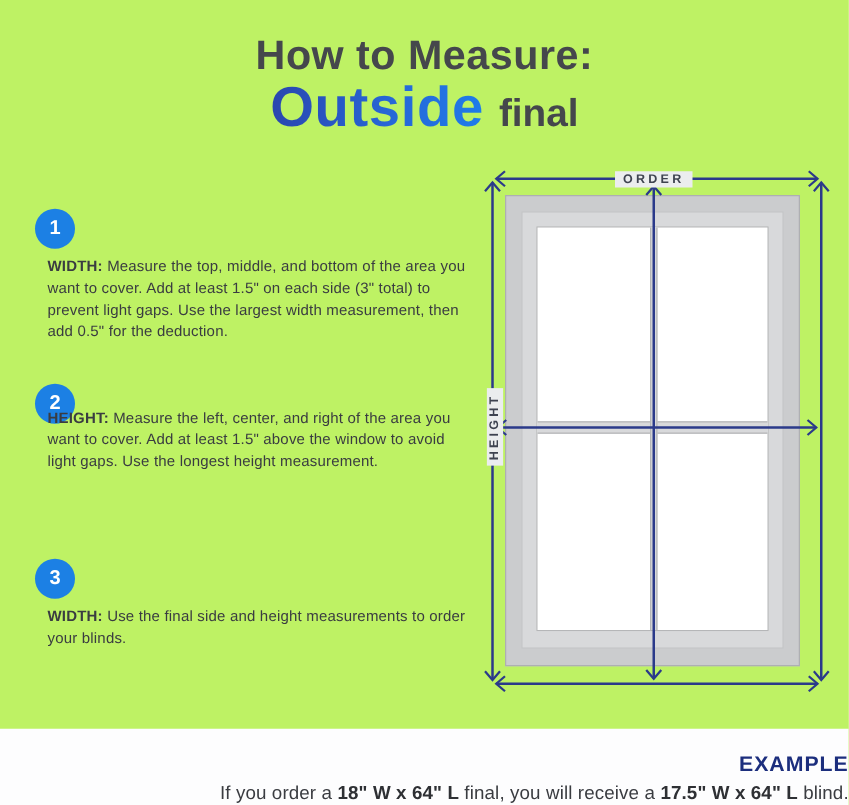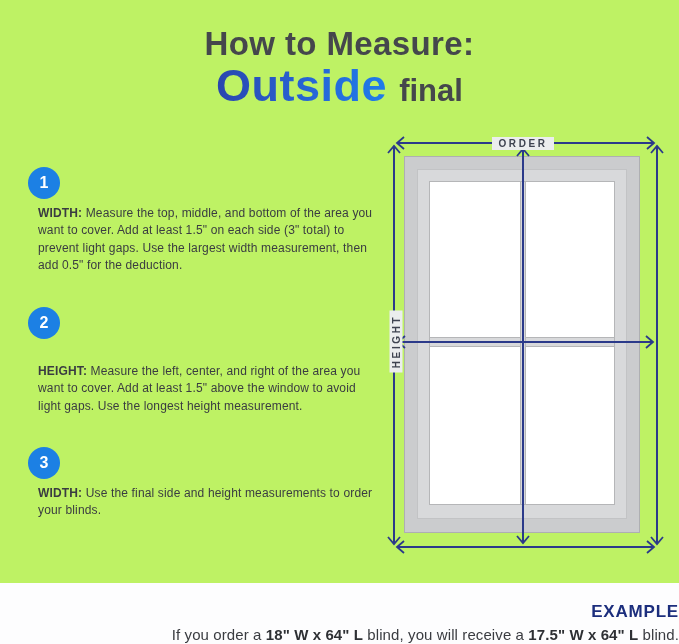--- a/index.html
+++ b/index.html
@@ -30,21 +30,21 @@
   .step-badge{
     position:absolute;left:28px;width:32px;height:32px;border-radius:50%;
     background:#1c80e4;color:#ffffff;font-size:16px;font-weight:700;
     display:flex;align-items:center;justify-content:center;
   }
   .badge-1{top:167px;} .badge-2{top:307px;} .badge-3{top:447px;}
   .step-text{
     position:absolute;left:38px;width:338px;
     font-size:12px;line-height:17.3px;color:#3a3c41;letter-spacing:0.15px;
   }
-  .text-1{top:205px;} .text-2{top:363px;} .text-3{top:485px;}
+  .text-1{top:205px;} .text-2{top:326px;} .text-3{top:485px;}
   .step-label{font-weight:700;}
   
   .win-box{position:absolute;box-sizing:border-box;}
   .win-casing{left:404px;top:156px;width:236px;height:377px;background:#cbccce;border:1px solid #aeafb2;}
   .win-inner{left:417px;top:169px;width:210px;height:350px;background:#d8d9db;border:1px solid #c2c3c5;}
   .win-pane{left:429px;top:181px;width:186px;height:324px;background:#ffffff;border:1px solid #b5b6b8;}
   .mullion-h{left:430px;top:337px;width:184px;height:10px;background:#d8d9db;border-top:1px solid #b5b6b8;border-bottom:1px solid #b5b6b8;}
   .mullion-v{left:520px;top:182px;width:6px;height:322px;background:#d8d9db;border-left:1px solid #b5b6b8;border-right:1px solid #b5b6b8;}
   .arrow-svg{position:absolute;left:0;top:0;pointer-events:none;}
   .dim-label{
@@ -105,16 +105,16 @@
       <line x1="523" y1="149" x2="523" y2="543" marker-start="url(#chev)" marker-end="url(#chev)"></line>
       <line x1="398" y1="342" x2="653" y2="342" marker-start="url(#chev)" marker-end="url(#chev)"></line>
     </g>
   </svg>
 
   <div class="dim-label width-label">ORDER</div>
   <div class="dim-label height-label">HEIGHT</div>
 
   <div class="bottom-band">
     <div class="example-heading">EXAMPLE</div>
-    <div class="example-text"><span>If you order a </span><b>18" W x 64" L</b><span> blind, you will receive a </span><b>17.5" W x 64" L</b><span> blind.</span></div>
+    <div class="example-text"><span>If you order a </span><b>18" W x 64" L</b><span> final, you will receive a </span><b>17.5" W x 64" L</b><span> blind.</span></div>
   </div>
 
 </div>
 
 </body></html>

